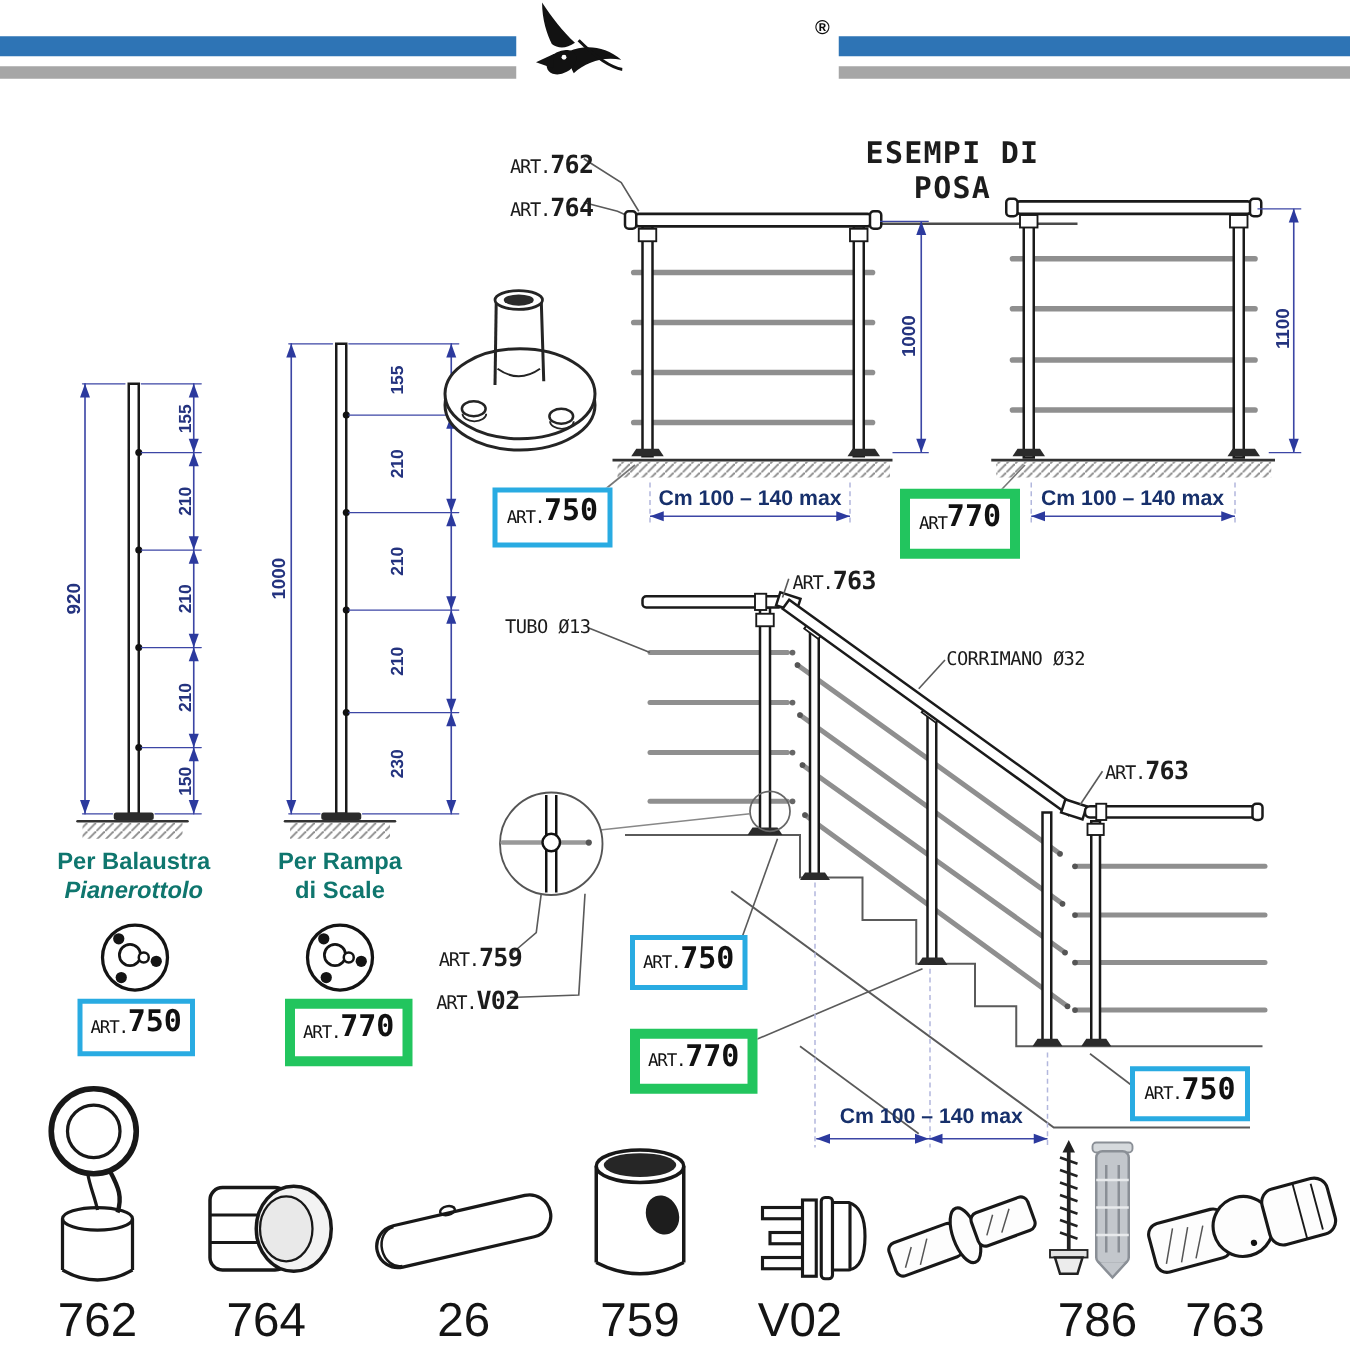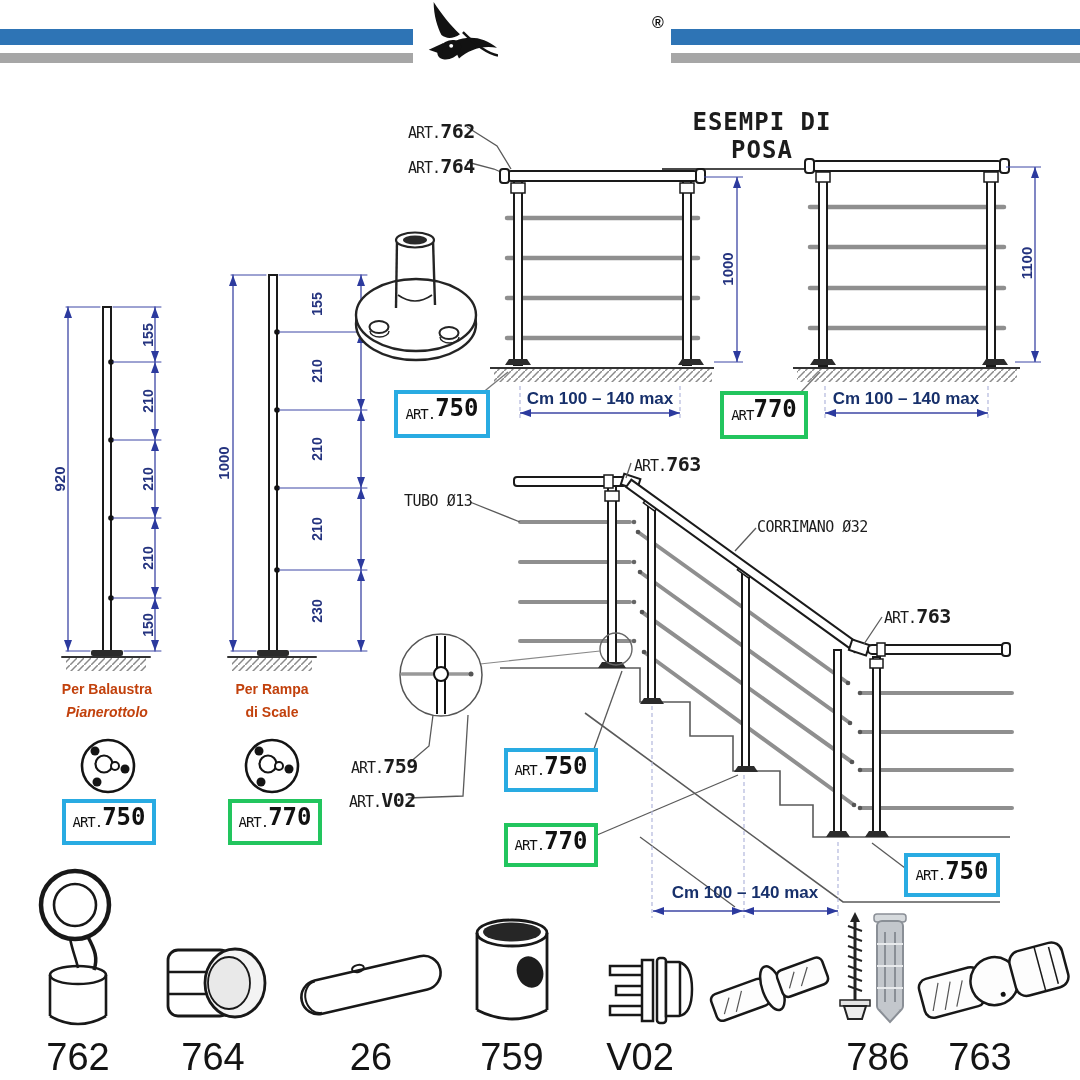--- a/index.html
+++ b/index.html
@@ -8,41 +8,41 @@
   .abs{position:absolute;}
   
   .stripe{position:absolute;}
   .brand{position:absolute;font-weight:bold;font-size:55px;letter-spacing:-2px;color:#0d0d0d;
          font-family:"Liberation Sans",sans-serif;line-height:60px;}
   .regmark{position:absolute;font-size:16px;color:#0d0d0d;font-weight:bold;}
   .pagetitle{position:absolute;left:0;top:72px;width:1080px;text-align:center;
              font-size:25px;color:#171717;letter-spacing:.5px;}
   .secheading{position:absolute;font-family:"DejaVu Sans Mono",monospace;font-weight:bold;
               font-size:24px;letter-spacing:1px;color:#1c1c1c;border-bottom:2px solid #4a4a4a;
-              padding-bottom:4px;text-align:center;}
+              padding-bottom:14px;text-align:center;}
   
   .cad{position:absolute;display:flex;align-items:baseline;white-space:nowrap;
        font-family:"DejaVu Sans Mono",monospace;color:#1c1c1c;}
   .cad .p{font-size:15px;letter-spacing:-1px;}
   .cad .n{font-size:20px;font-weight:bold;letter-spacing:-0.5px;}
   .cadplain{position:absolute;font-family:"DejaVu Sans Mono",monospace;font-size:15px;
             letter-spacing:-0.5px;color:#1c1c1c;white-space:nowrap;}
   
   .artbox{position:absolute;background:#fff;display:flex;align-items:baseline;justify-content:center;
           font-family:"DejaVu Sans Mono",monospace;color:#111;}
   .artbox .p{font-size:14px;letter-spacing:-1px;align-self:center;}
   .artbox .n{font-size:24px;font-weight:bold;}
   .artbox.blue{border:4px solid #29abe2;}
-  .artbox.green{border:4px solid #22c55e;}
+  .artbox.green{border:8px solid #22c55e;}
   
   .dimnum{position:absolute;font-weight:bold;color:#24337f;font-size:14px;text-align:center;
           transform:rotate(-90deg);transform-origin:center;line-height:18px;}
   .dimbig{font-size:15px;}
   .cml{position:absolute;font-weight:bold;font-size:17px;color:#17306b;text-align:center;white-space:nowrap;}
-  .caption{position:absolute;font-weight:bold;font-size:14px;color:#c2410c;text-align:center;line-height:23px;}
+  .caption{position:absolute;font-weight:bold;font-size:19px;color:#0f766e;text-align:center;line-height:23px;}
   .partnum{position:absolute;font-size:38px;color:#141414;text-align:center;width:90px;}
 </style>
 </head>
 <body>
 
 <div id="canvas">
 
   <div class="stripe" style="left:0;top:29px;width:413px;height:16px;background:#2e74b5;"></div>
   <div class="stripe" style="left:671px;top:29px;width:409px;height:16px;background:#2e74b5;"></div>
   <div class="stripe" style="left:0;top:53px;width:413px;height:10px;background:#a6a6a6;"></div>

